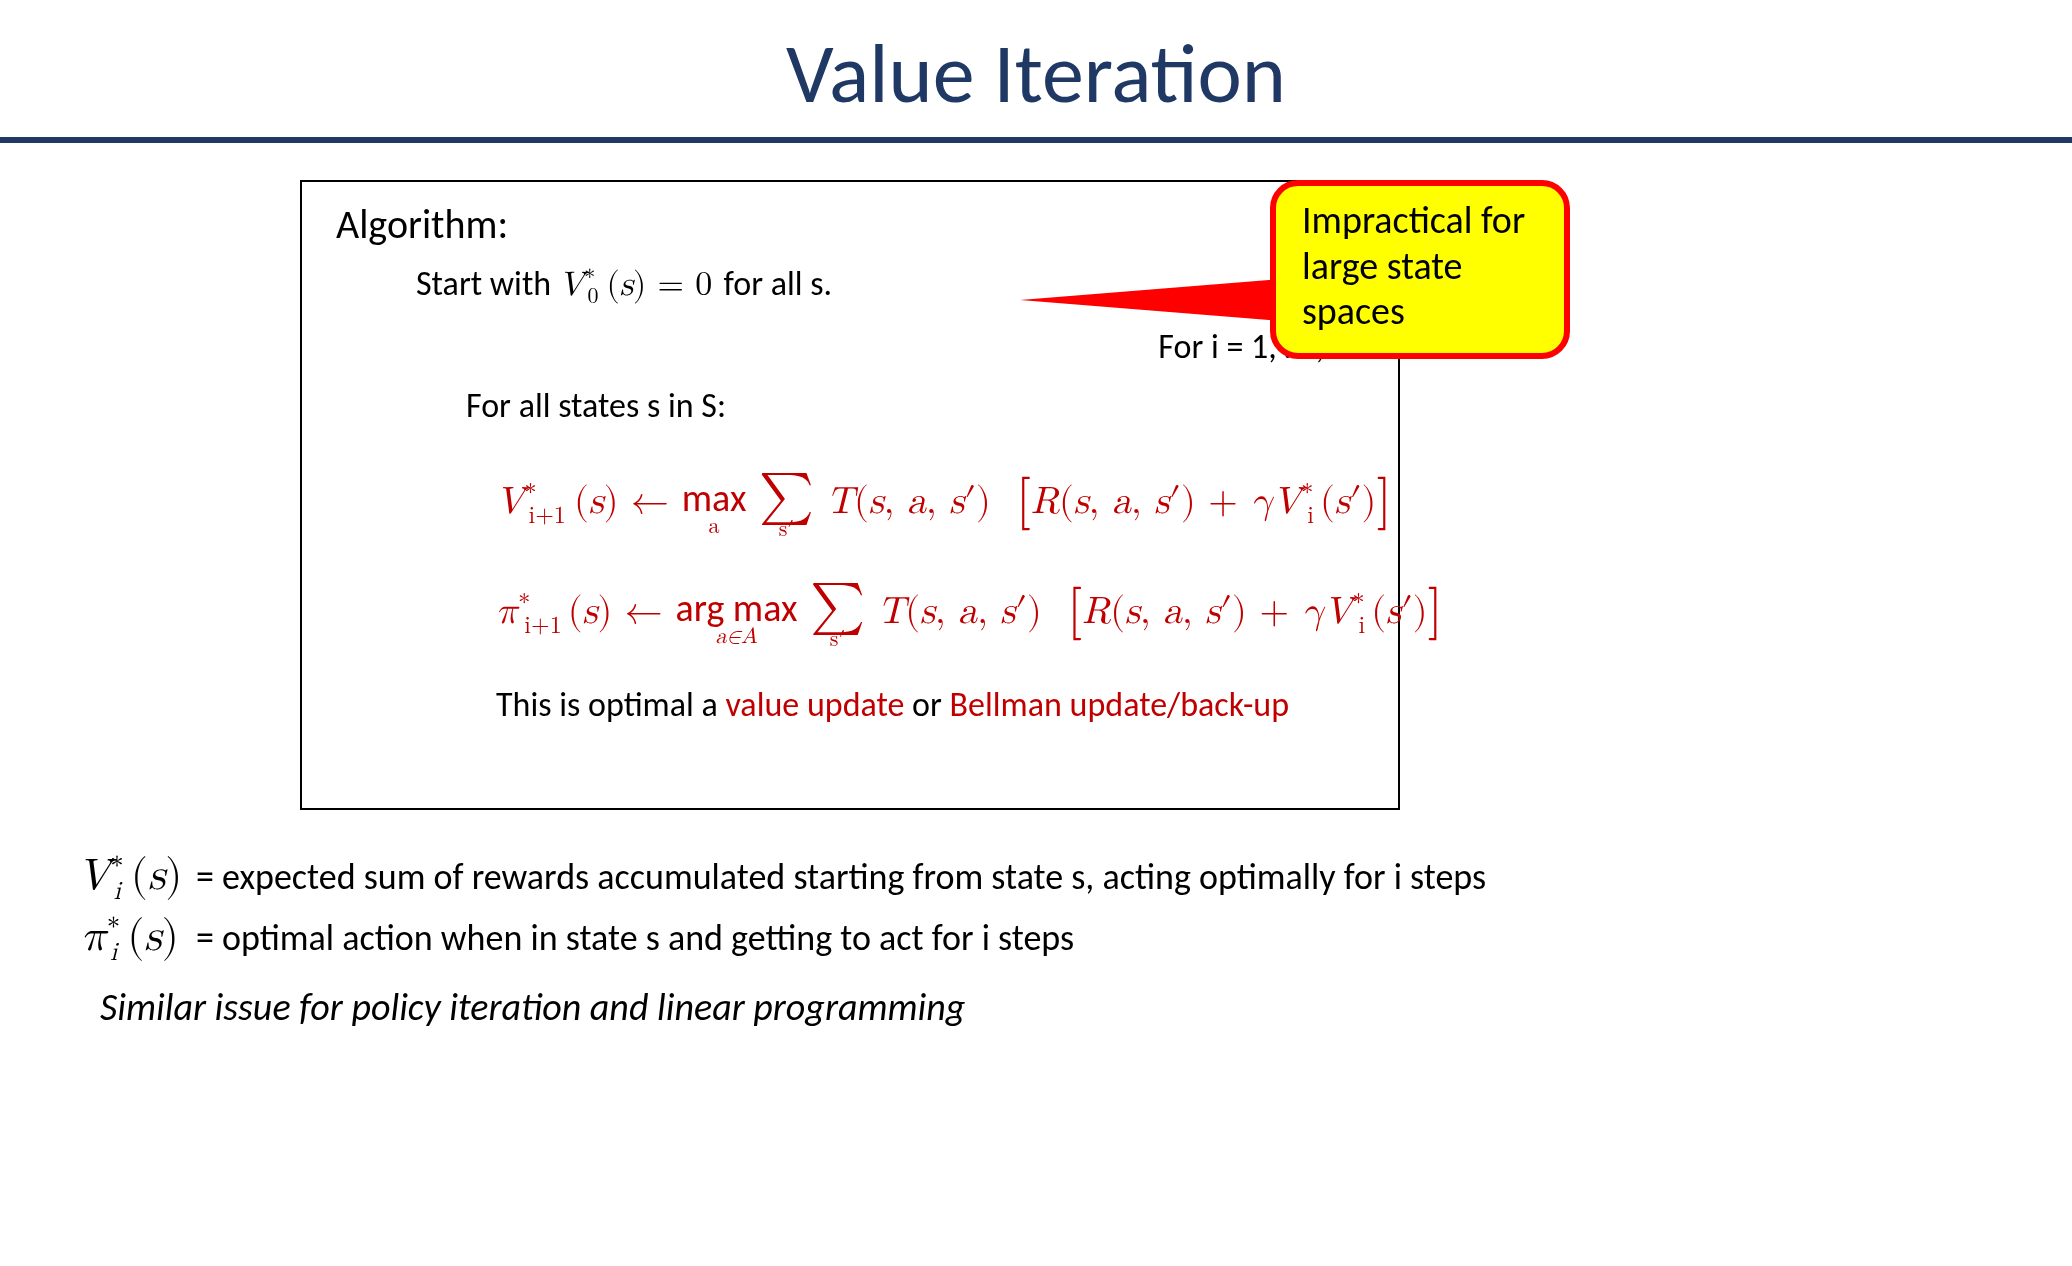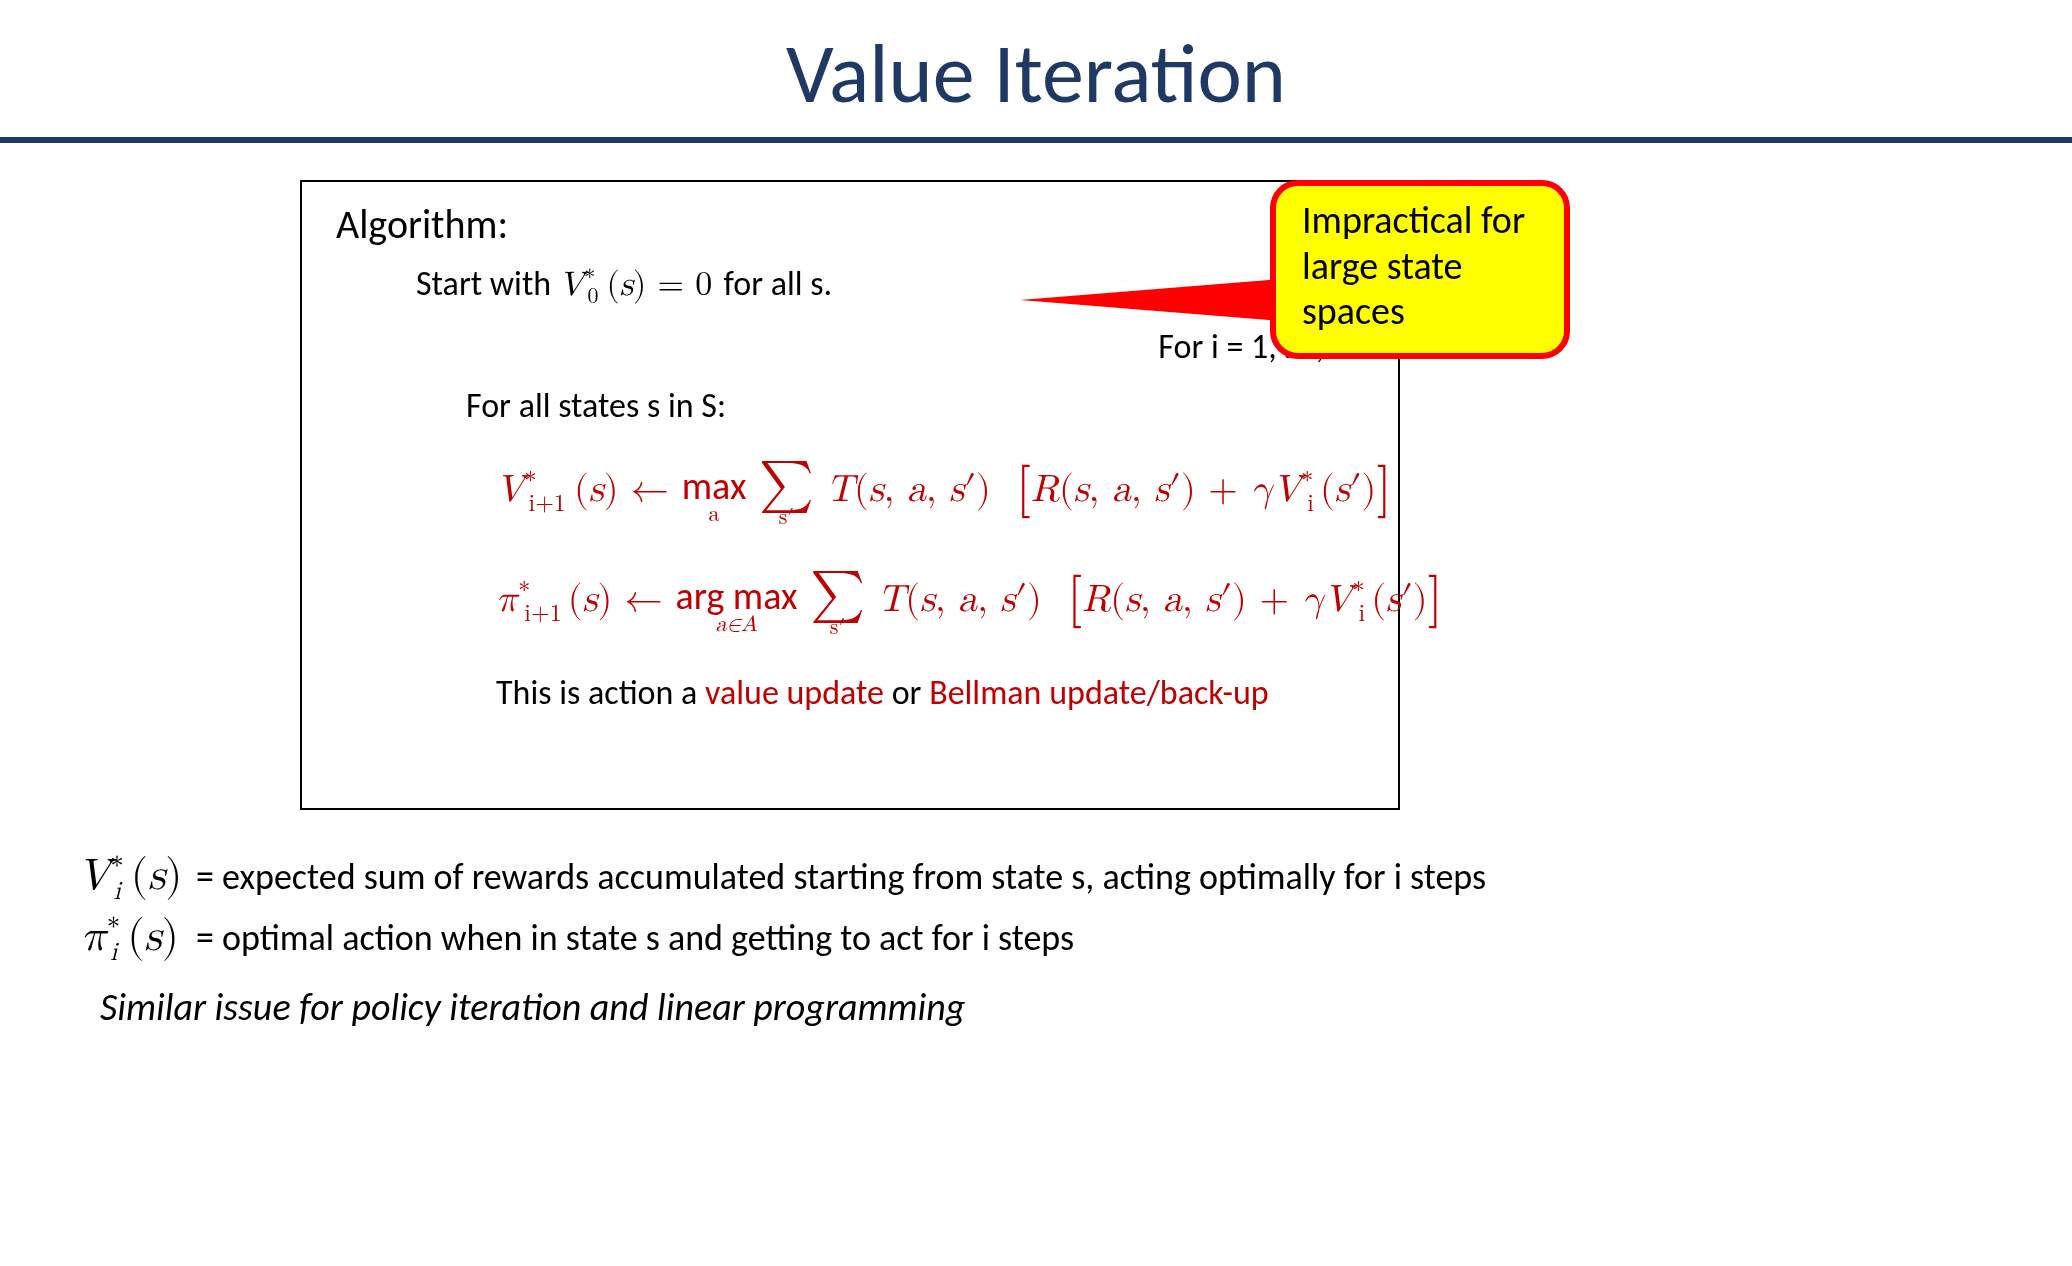--- a/index.html
+++ b/index.html
@@ -55,21 +55,21 @@
   }
   .step2 {
     margin-left: 80px;
     font-size: 34px;
     margin-bottom: 18px;
     text-align: right;
   }
   .step3 {
     margin-left: 130px;
     font-size: 34px;
-    margin-bottom: 26px;
+    margin-bottom: 38px;
   }
   .eq {
     color: #c00000;
     font-family: "Latin Modern Math", "Cambria Math", "Times New Roman", serif;
     font-size: 38px;
     margin-left: 160px;
     margin-bottom: 34px;
     line-height: 1.2;
     white-space: nowrap;
   }
@@ -191,21 +191,21 @@
       </span>
       <span class="bigop">
         <span class="mid">∑</span>
         <span class="bot">s′</span>
       </span>
       <span style="font-style:italic">T</span>(<span style="font-style:italic">s</span>,&nbsp;<span style="font-style:italic">a</span>,&nbsp;<span style="font-style:italic">s</span>′)&nbsp;
       <span class="big-bracket">[</span><span style="font-style:italic">R</span>(<span style="font-style:italic">s</span>,&nbsp;<span style="font-style:italic">a</span>,&nbsp;<span style="font-style:italic">s</span>′) + <span style="font-style:italic">γV</span><span class="sup">*</span><span class="sub" style="left:-6px">i</span>(<span style="font-style:italic">s</span>′)<span class="big-bracket">]</span>
     </div>
 
     <div class="footer-note">
-      <span>This is action a </span><span class="red">value update</span><span> or </span><span class="red">Bellman update/back-up</span>
+      <span>This is optimal a </span><span class="red">value update</span><span> or </span><span class="red">Bellman update/back-up</span>
     </div>
   </div>
 
   <svg class="callout-arrow" width="300" height="60">
     <polygon points="0,30 300,6 300,54" fill="#ff0000"></polygon>
   </svg>
   <div class="callout">
     <div class="callout-box">
       <div>Impractical for</div>
       <div>large state spaces</div>

